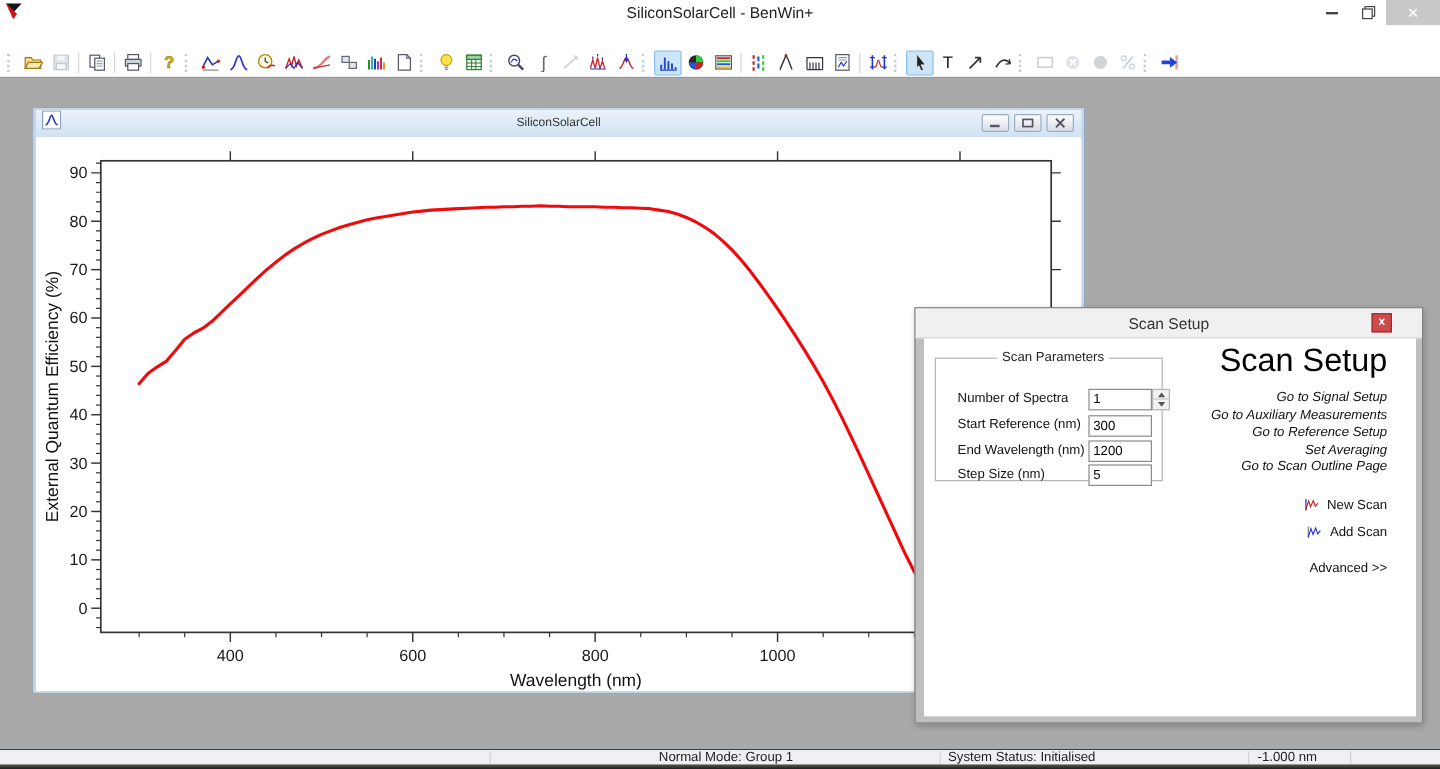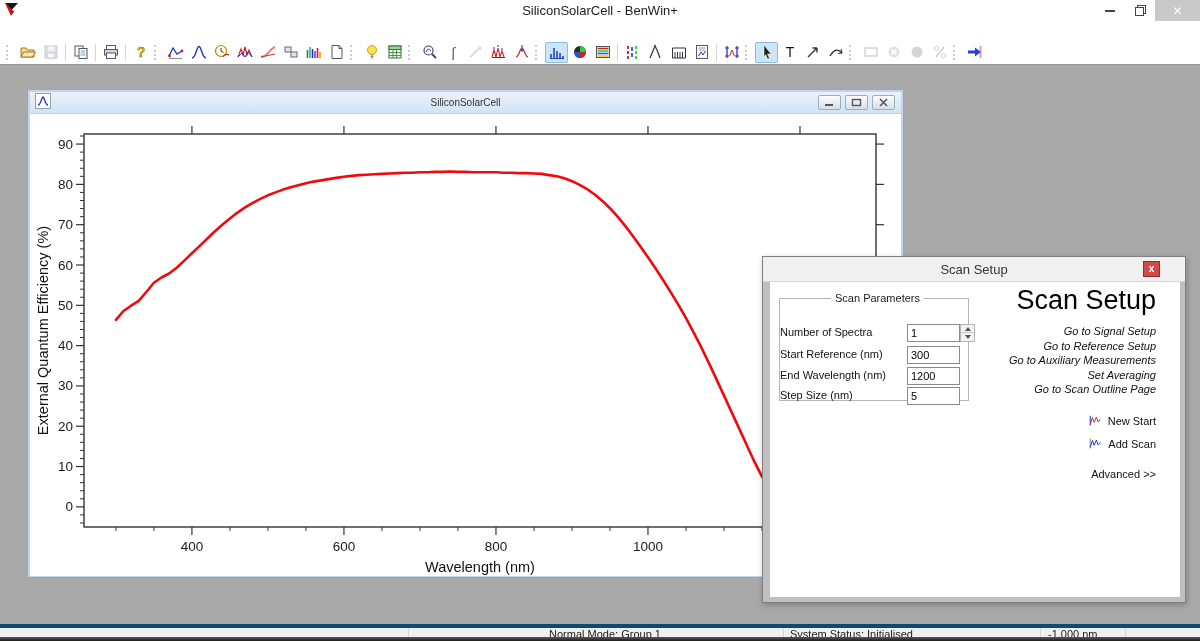--- a/index.html
+++ b/index.html
@@ -45,39 +45,39 @@
 
   
   .dialog { position:absolute; left:762px; top:191px; width:424px; height:347px; background:#bfbfbf; border:1px solid #7f7f7f; box-shadow:1px 2px 6px rgba(0,0,0,.25); }
   .dialog-titlebar { position:relative; height:25px; background:#f0f0f0; border-bottom:1px solid #d6d6d6; }
   .dialog-titlebar .dtitle { width:100%; text-align:center; line-height:25px; font-size:13px; color:#333; }
   .dialog-close { position:absolute; right:25px; top:4px; width:17px; height:16px; background:#cf4a4a; border:1px solid #992b2b; color:#fff; font-size:10px; font-weight:bold; text-align:center; line-height:14px; }
   .dialog-panel { position:absolute; left:7px; top:25px; width:410px; height:315px; background:#fff; }
   .groupbox { position:absolute; left:9px; top:16px; width:190px; height:103px; border:1px solid #b5b5b5; }
   .groupbox .legend { position:absolute; top:-7px; left:8px; background:#fff; padding:0 4px; font-size:11px; color:#222;margin-left:43px; }
   .field-row { position:absolute; left:0; width:190px; height:18px; }
-  .field-row .flabel { position:absolute; left:0; top:2px; font-size:11px; color:#111; }
+  .field-row .flabel { position:absolute; left:18px; top:2px; font-size:11px; color:#111; }
   .field-row .finput { position:absolute; left:127px; top:0; width:53px; height:18px; border:1px solid #8a8a8a; font-size:11px; font-family:"Liberation Sans", sans-serif; padding-left:3px; background:#fff; }
   .spinner { position:absolute; left:180px; top:0; width:15px; height:18px; border:1px solid #b5b5b5; background:#f2f2f2; }
   .spin-up,.spin-down { position:absolute; left:0; width:13px; height:8px; display:flex; align-items:center; justify-content:center; }
   .spin-up { top:0; border-bottom:1px solid #c9c9c9; }
   .spin-down { bottom:0; }
   .tri-up { width:0; height:0; border-left:3px solid transparent; border-right:3px solid transparent; border-bottom:4px solid #555; }
   .tri-down { width:0; height:0; border-left:3px solid transparent; border-right:3px solid transparent; border-top:4px solid #555; }
   .dlg-right { position:absolute; right:24px; top:0; width:250px; text-align:right; }
   .dlg-heading { font-size:27px; color:#000; line-height:32px; margin-top:2px; }
   .dlg-links { margin-top:8px; }
   .dlg-link { font-size:11px; color:#111; line-height:14.5px;font-style:italic; }
   .dlg-action { display:flex; justify-content:flex-end; align-items:center; gap:5px; font-size:11px; color:#111; }
   .dlg-action.first { margin-top:17px; }
   .dlg-action + .dlg-action { margin-top:9px; }
   .dlg-advanced { margin-top:17px; font-size:11px; color:#111; }
 
   
-  .statusbar { position:absolute; left:0; top:624px; width:1200px; height:13px; background:#f0f0f0; border-top:4px solid #0c4a6e; font-size:11px; color:#222; }
+  .statusbar { position:absolute; left:0; top:624px; width:1200px; height:13px; background:#f0f0f0; border-top:1px solid #0c4a6e; font-size:11px; color:#222; }
   .sb-text { position:absolute; top:0; line-height:13px; white-space:nowrap; }
   .sb-mode { left:500px; width:210px; text-align:center; }
   .sb-system { left:790px; }
   .sb-pos { left:1048px; }
   .sb-sep { position:absolute; top:1px; width:1px; height:11px; background:#d2d2d2; }
   .bottom-strip { position:absolute; left:0; top:637px; width:1200px; height:4px; background:linear-gradient(#59594f,#1c1c1c); }
 </style>
 </head>
 <body>
 
@@ -551,32 +551,32 @@
               <div class="field-row" style="top: 88px;">
                 <span class="flabel">Step Size (nm)</span>
                 <input class="finput" type="text" value="5" style="">
               </div>
             </div>
         </div>
         <div class="dlg-right">
           <div class="dlg-heading">Scan Setup</div>
           <div class="dlg-links" id="dlg-links">
               <div class="dlg-link">Go to Signal Setup</div>
+              <div class="dlg-link">Go to Auxiliary Measurements</div>
               <div class="dlg-link">Go to Reference Setup</div>
-              <div class="dlg-link">Go to Auxiliary Measurements</div>
               <div class="dlg-link">Set Averaging</div>
               <div class="dlg-link">Go to Scan Outline Page</div>
             </div>
           <div id="dlg-actions">
               <div class="dlg-action first">
                 <svg width="15" height="14" viewBox="0 0 16 16">
                   <path d="M2 2v11" stroke="#2233cc" stroke-width="1.2"></path>
                   <path d="M2 12l2.5-8 2 5.5L9 3.5l2 5.5 2.5-3" stroke="#cc2222" fill="none" stroke-width="1.1"></path>
                 </svg>
-                <span>New Start</span>
+                <span>New Scan</span>
               </div>
               <div class="dlg-action">
                 <svg width="15" height="14" viewBox="0 0 16 16">
                   <path d="M2 2v11" stroke="#888" stroke-width="1.2"></path>
                   <path d="M2 12l2.5-8 2 5.5L9 3.5l2 5.5 2.5-3" stroke="#2233cc" fill="none" stroke-width="1.1"></path>
                 </svg>
                 <span>Add Scan</span>
               </div>
             </div>
           <div class="dlg-advanced">Advanced  &gt;&gt;</div>

